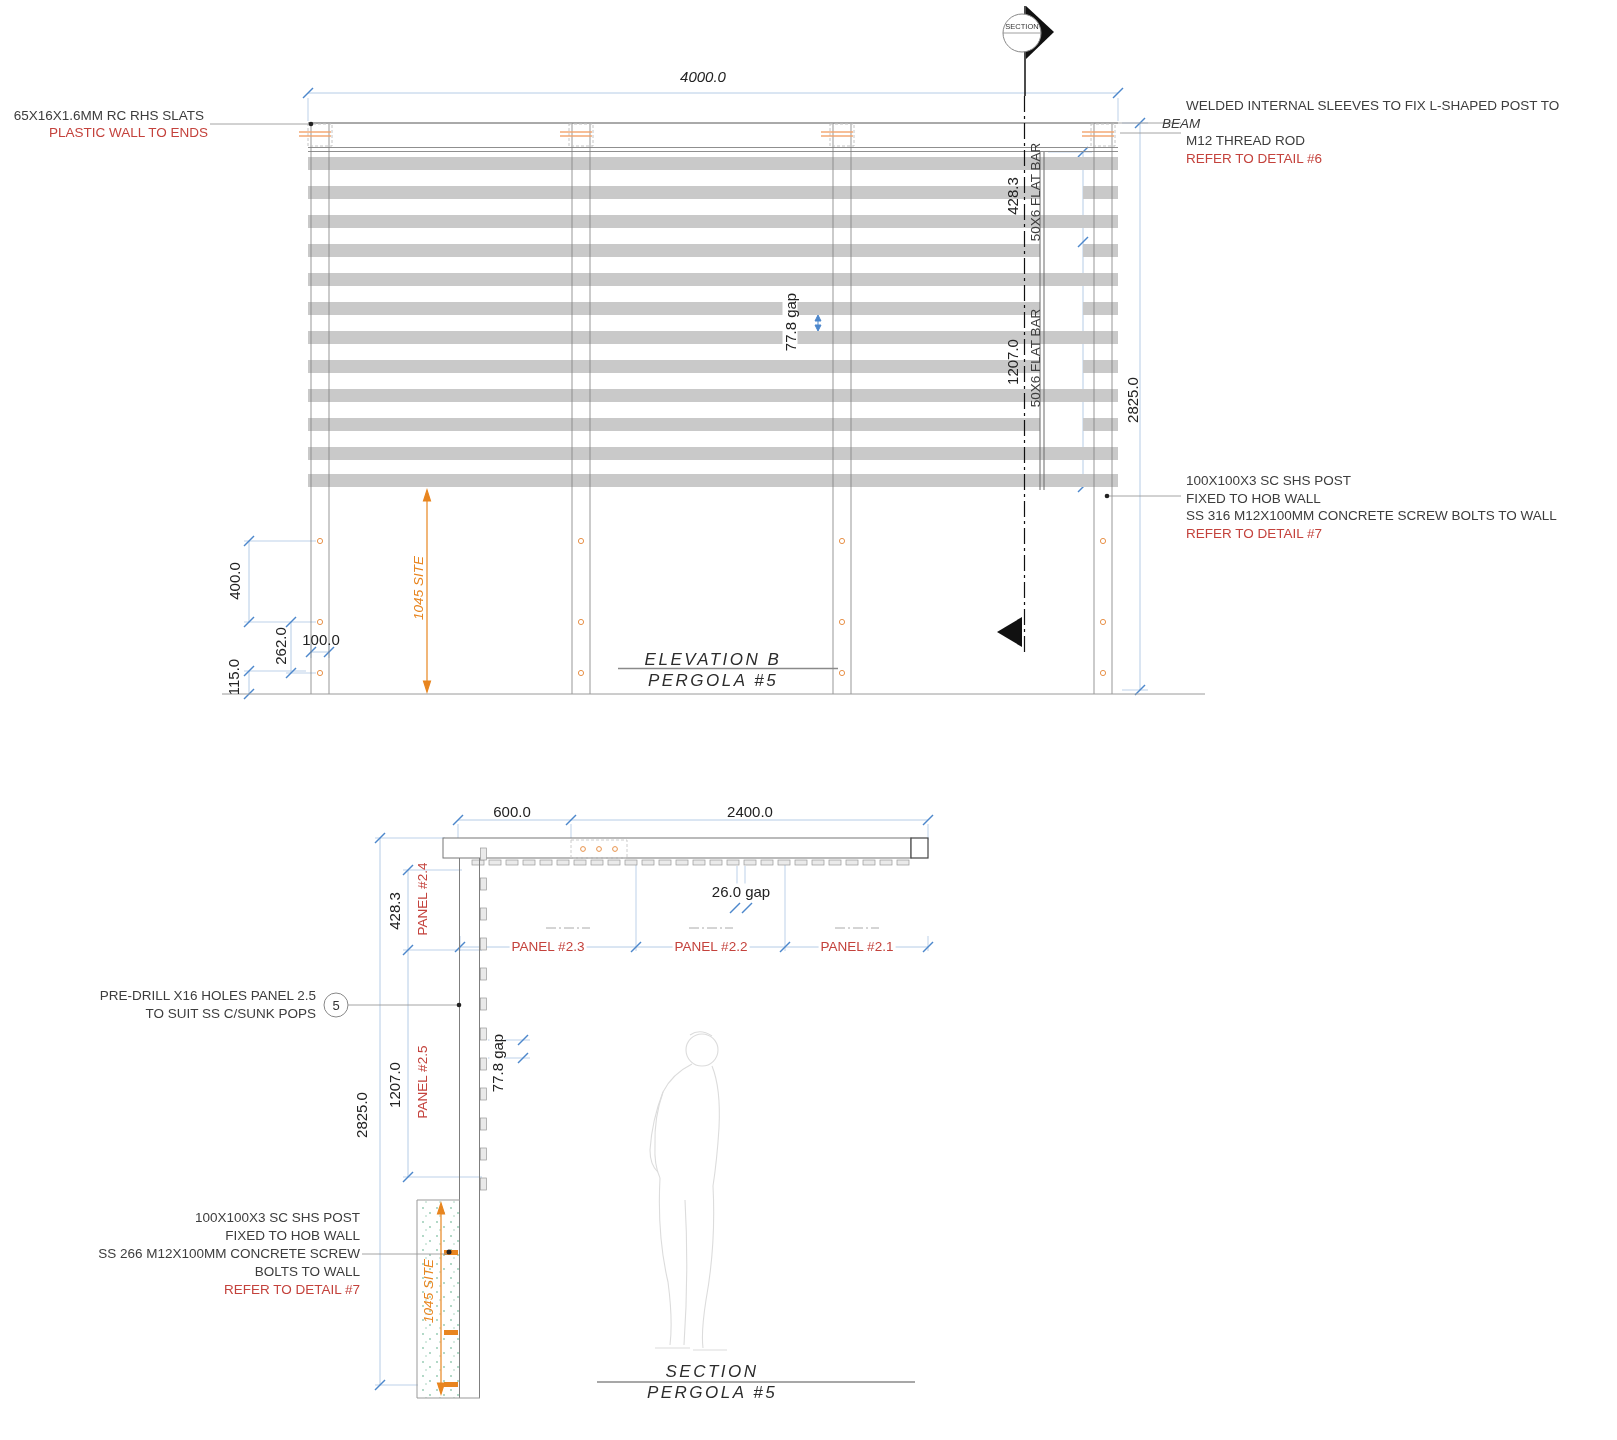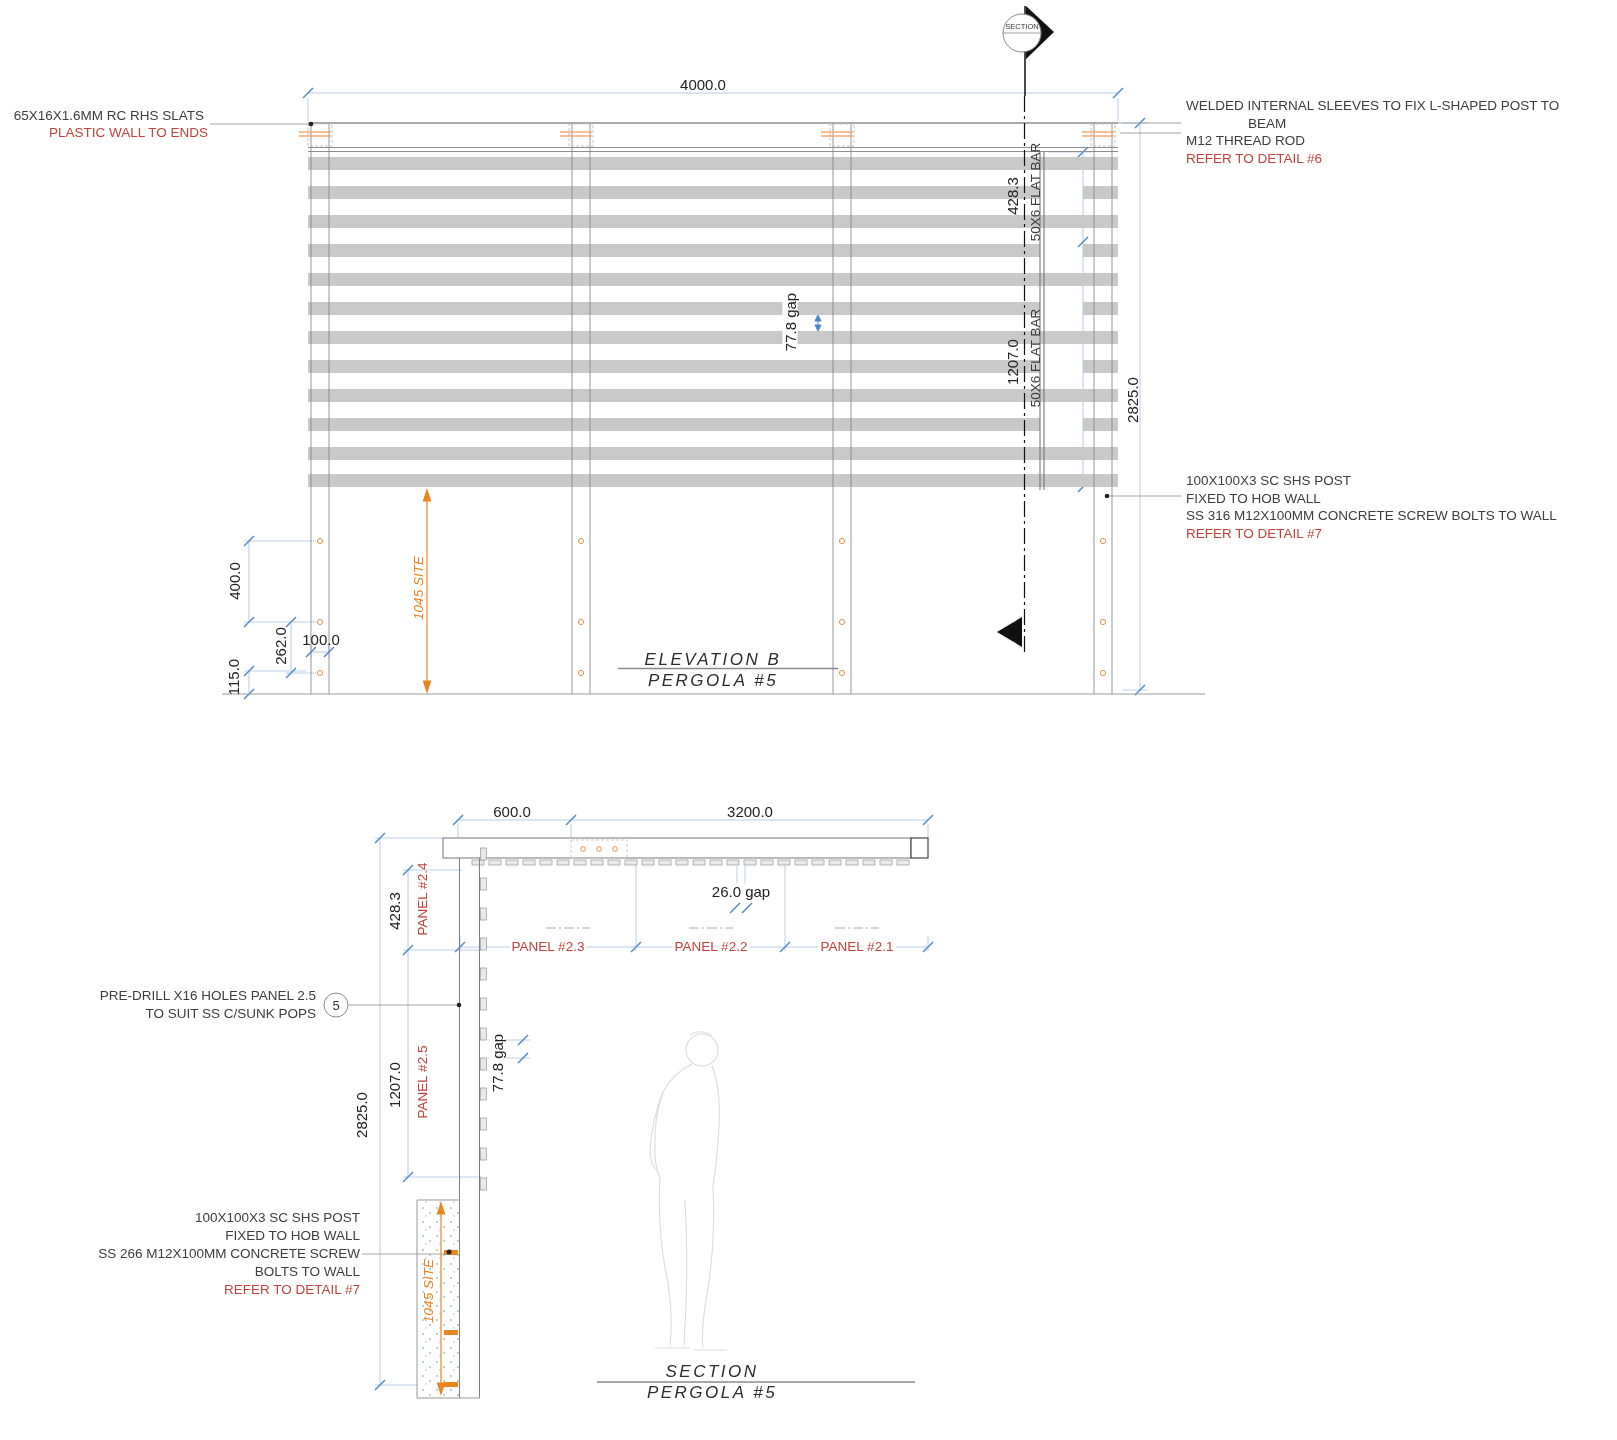--- a/index.html
+++ b/index.html
@@ -342,49 +342,49 @@
     </g>
 
     <line x1="597" y1="1382" x2="915" y2="1382" stroke="#8a8a8a" stroke-width="1.3"></line>
   </g>
 </svg>
 
   <div class="t ra" style="left:204px;top:116px;">65X16X1.6MM RC RHS SLATS</div>
   <div class="t ra red" style="left:208px;top:133px;">PLASTIC WALL TO ENDS</div>
 
   <div class="t la" style="left:1186px;top:106px;">WELDED INTERNAL SLEEVES TO FIX L-SHAPED POST TO</div>
-  <div class="t la" style="left:1248px;top:123.5px;">BEAM</div>
+  <div class="t la" style="left:1162px;top:123.5px;font-style:italic;">BEAM</div>
   <div class="t la" style="left:1186px;top:141px;">M12 THREAD ROD</div>
   <div class="t la red" style="left:1186px;top:158.5px;">REFER TO DETAIL #6</div>
 
   <div class="t la" style="left:1186px;top:481px;">100X100X3 SC SHS POST</div>
   <div class="t la" style="left:1186px;top:498.5px;">FIXED TO HOB WALL</div>
   <div class="t la" style="left:1186px;top:516px;">SS 316 M12X100MM CONCRETE SCREW BOLTS TO WALL</div>
   <div class="t la red" style="left:1186px;top:533.5px;">REFER TO DETAIL #7</div>
 
-  <div class="t dim ctr" style="left:703px;top:84px;">4000.0</div>
+  <div class="t dim ctr" style="left:703px;top:76px;font-style:italic;">4000.0</div>
   <div class="t dim rot" style="left:1132px;top:400px;">2825.0</div>
   <div class="t dim rot" style="left:1012px;top:196px;">428.3</div>
   <div class="t rot" style="left:1036px;top:192px;">50X6 FLAT BAR</div>
   <div class="t dim rot" style="left:1012px;top:362px;">1207.0</div>
   <div class="t rot" style="left:1036px;top:358px;">50X6 FLAT BAR</div>
   <div class="t dim rot bg" style="left:790px;top:322px;">77.8 gap</div>
   <div class="t dim rot" style="left:234px;top:581px;">400.0</div>
   <div class="t dim rot" style="left:280px;top:646px;">262.0</div>
   <div class="t dim ctr" style="left:321px;top:639px;">100.0</div>
   <div class="t dim rot" style="left:233px;top:677px;">115.0</div>
   <div class="t rot org" style="left:419px;top:588px;">1045 SITE</div>
 
   <div class="t title ctr" style="left:713px;top:659px;">ELEVATION B</div>
   <div class="t title ctr" style="left:713px;top:680px;">PERGOLA #5</div>
 
   <div class="t flagtxt ctr" style="left:1022px;top:27px;">SECTION</div>
 
   <div class="t dim ctr" style="left:512px;top:811px;">600.0</div>
-  <div class="t dim ctr" style="left:750px;top:811px;">3200.0</div>
+  <div class="t dim ctr" style="left:750px;top:811px;">2400.0</div>
   <div class="t dim ctr bg" style="left:741px;top:891px;">26.0 gap</div>
 
   <div class="t ctr red bg" style="left:548px;top:947px;">PANEL #2.3</div>
   <div class="t ctr red bg" style="left:711px;top:947px;">PANEL #2.2</div>
   <div class="t ctr red bg" style="left:857px;top:947px;">PANEL #2.1</div>
 
   <div class="t dim rot" style="left:394px;top:911px;">428.3</div>
   <div class="t rot red" style="left:423px;top:899px;">PANEL #2.4</div>
   <div class="t dim rot" style="left:394px;top:1085px;">1207.0</div>
   <div class="t rot red" style="left:423px;top:1082px;">PANEL #2.5</div>

